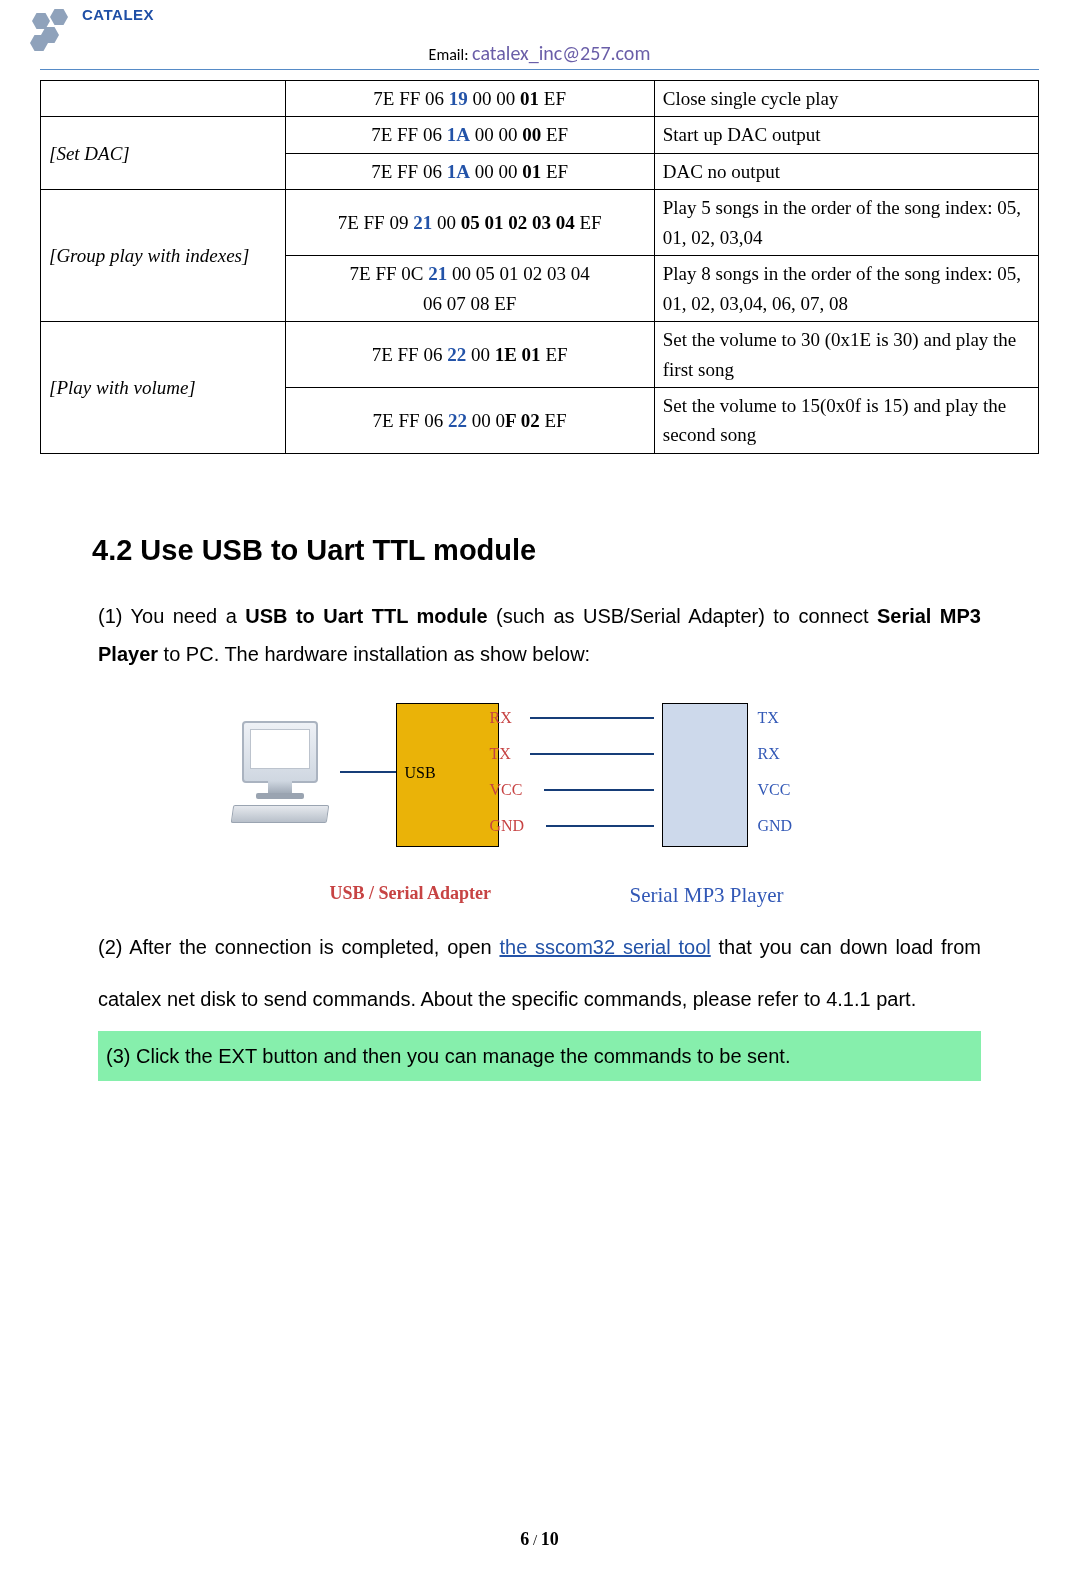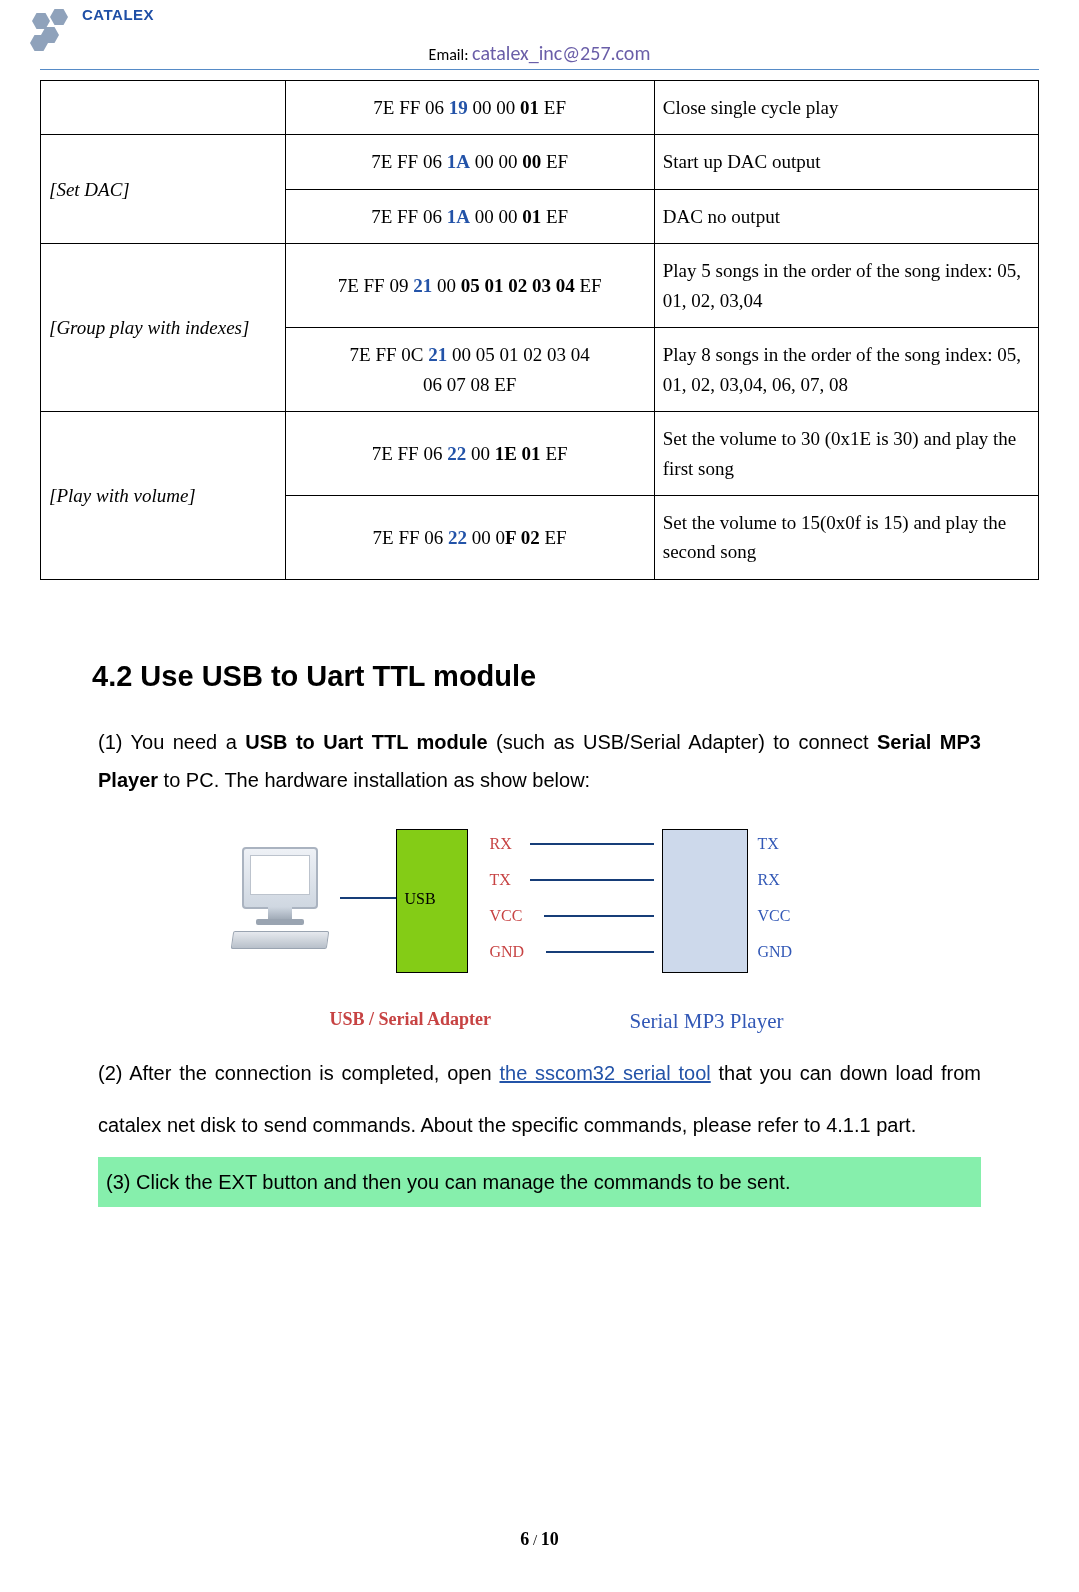--- a/index.html
+++ b/index.html
@@ -65,21 +65,21 @@
   
   table.cmd {
     border-collapse: collapse;
     width: 100%;
     table-layout: fixed;
     font-size: 19px;
     margin-top: 10px;
   }
   table.cmd td {
     border: 1px solid #000;
-    padding: 12px 8px;
+    padding: 3px 8px;
     vertical-align: middle;
     line-height: 1.55;
   }
   .col-a { width: 24.5%; font-style: italic; }
   .col-b { width: 37%; text-align: center; }
   .col-c { width: 38.5%; }
   .blue-b { color: #2353a8; font-weight: bold; }
   
   .section-heading {
     font-family: Liberation Sans, sans-serif;
@@ -143,23 +143,23 @@
   .keyboard{
     position:absolute;
     left:2px;top:86px;width:96px;height:18px;
     background:linear-gradient(#e6e9ee,#b8c0ca);
     border:1px solid #9aa4b1;border-radius:2px;
     transform:skewX(-8deg);
   }
   .usb-box {
     position: absolute;
     left: 166px; top: 12px;
-    width: 72px; height: 144px;
+    width: 103px; height: 144px;
     border: 1px solid #000;
-    background: #84cc16;
+    background: #eab308;
   }
   .usb-label {
     position:absolute;
     font-size:16px;
   }
   .mp3-box {
     position: absolute;
     left: 432px; top: 12px;
     width: 86px; height: 144px;
     border: 1px solid #000;

